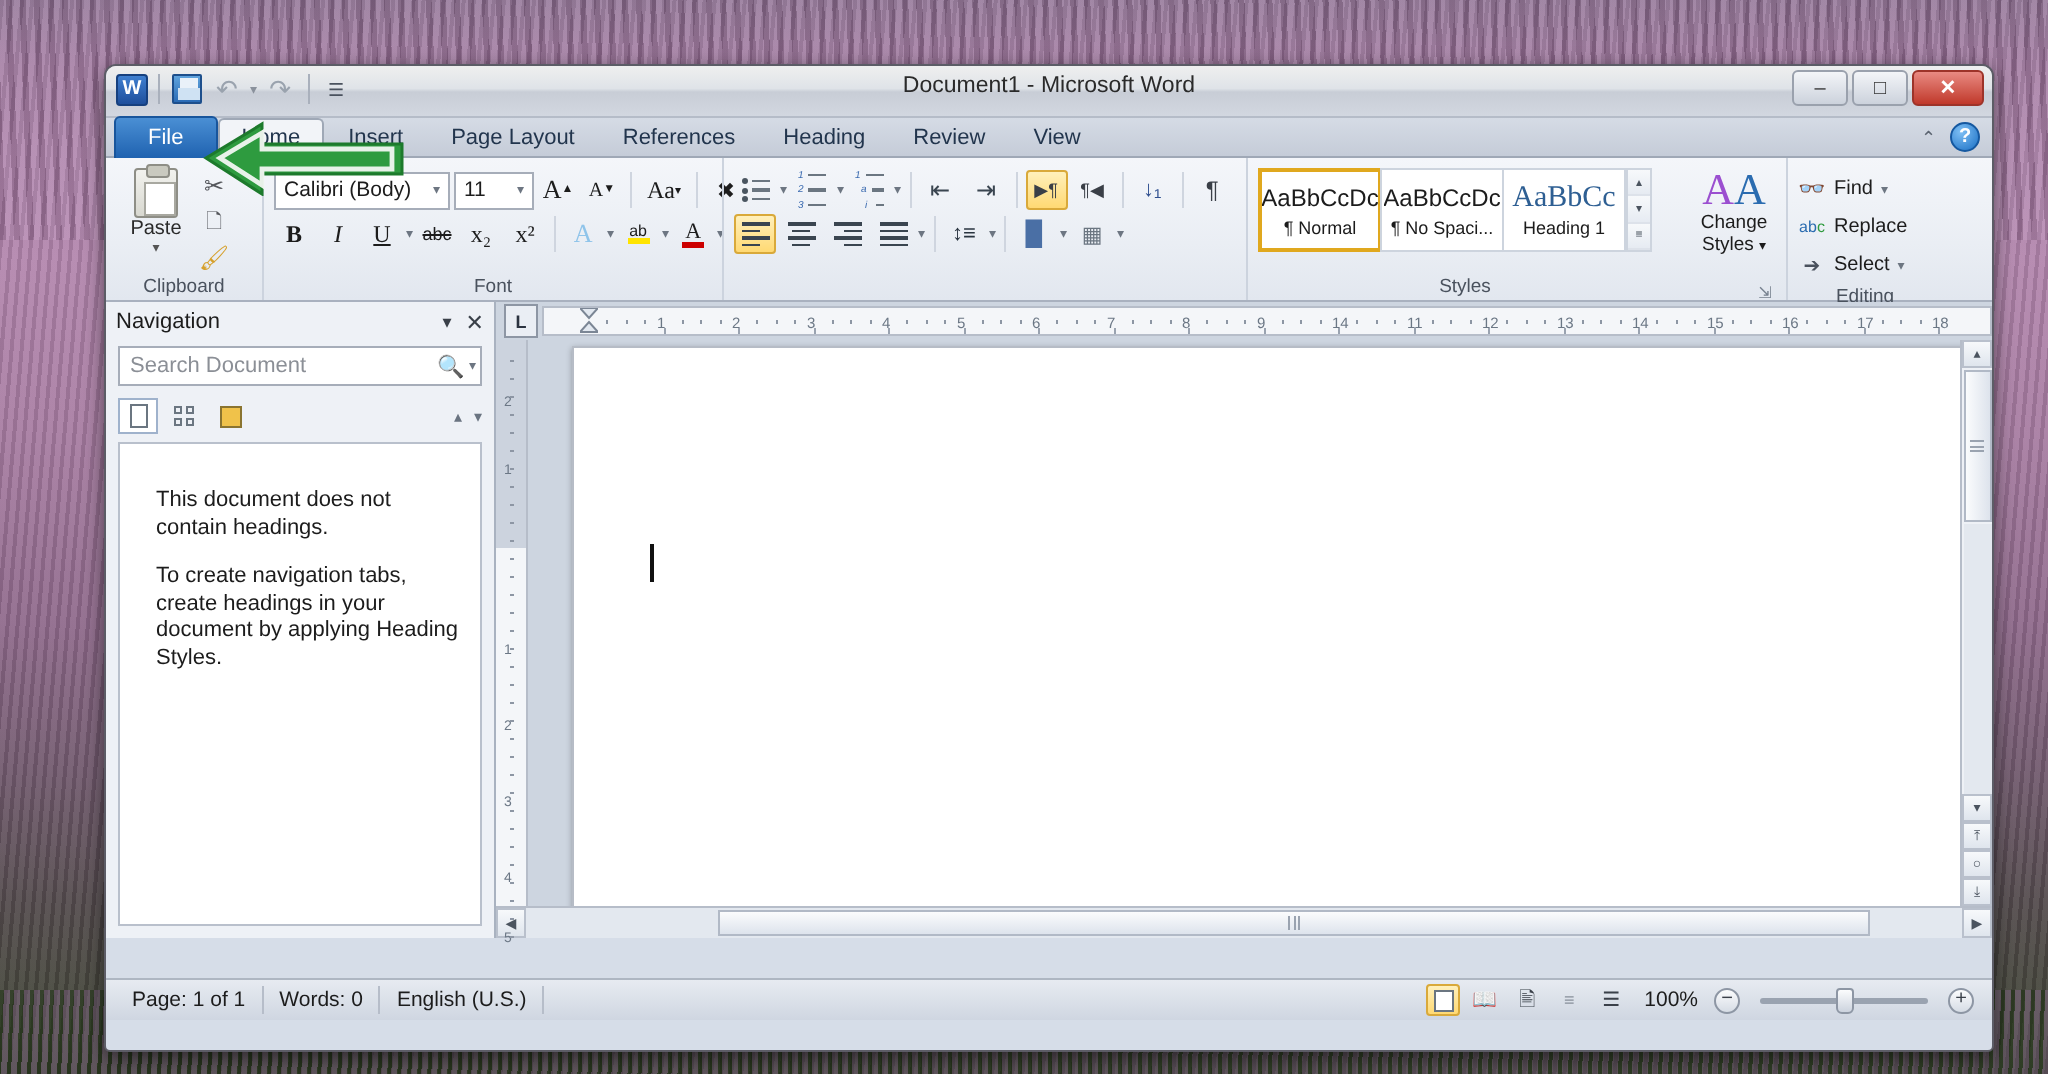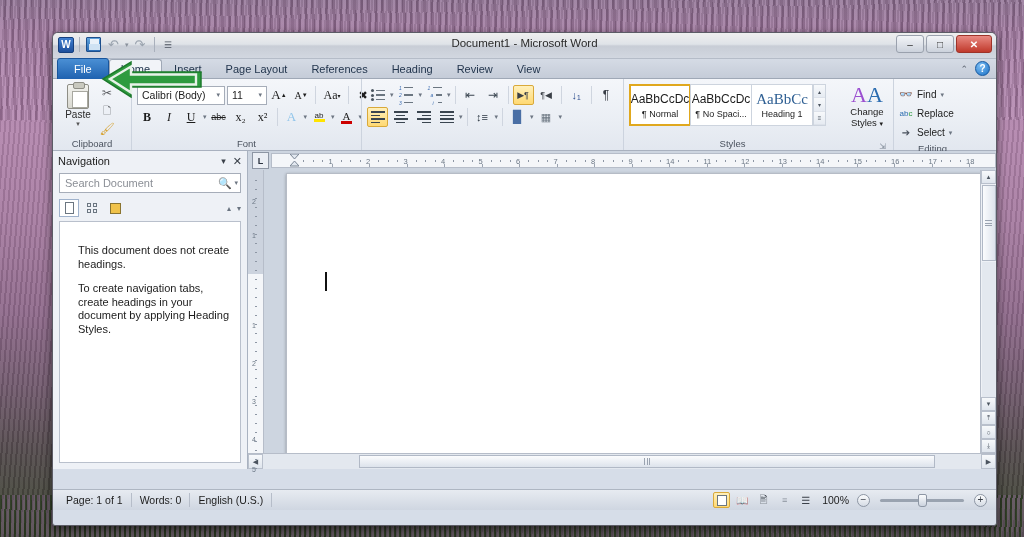--- a/index.html
+++ b/index.html
@@ -574,21 +574,21 @@
         </span>
         <span class="ntab">
           <span style="width:11px;height:11px;background:#f0c24a;border:1px solid #8a7430;display:block;"></span>
         </span>
         <span class="nav-arrows">
           <span>▴</span>
           <span>▾</span>
         </span>
       </div>
       <div class="nav-body">
-        <p>This document does not create headings.</p>
+        <p>This document does not contain headings.</p>
         <p>To create navigation tabs, create headings in your document by applying Heading Styles.</p>
       </div>
     </div>
 
     <div class="docarea">
       <div class="ruler-row">
         <div class="tabsel">L</div>
         <div class="hruler" id="hruler">
             <span class="mark" style="left: 56.5px;">1</span>
             <span class="btick" style="left: 59.5px;"></span>

